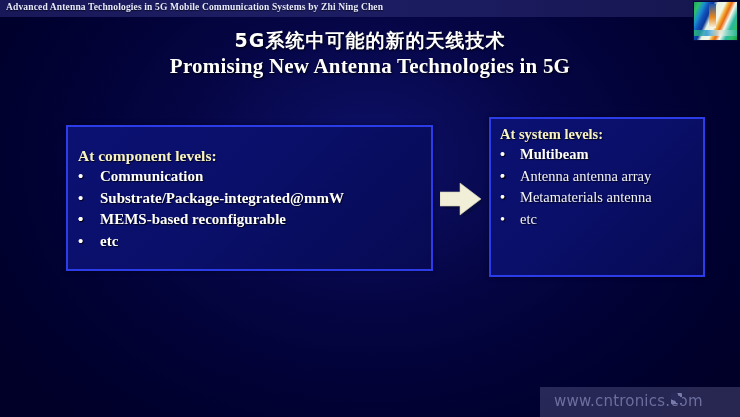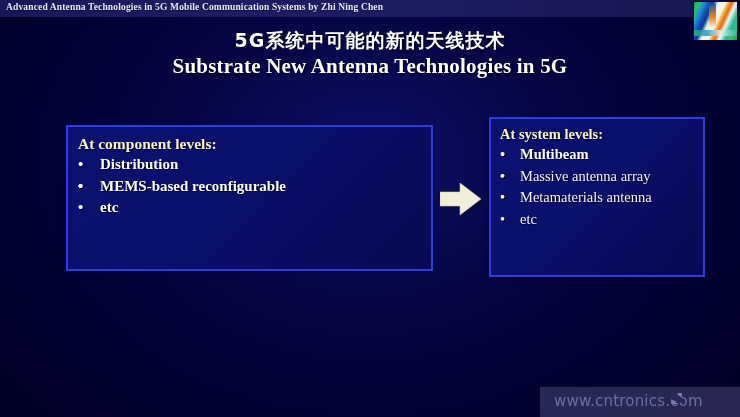--- a/index.html
+++ b/index.html
@@ -99,21 +99,21 @@
   .content-box {
     position: absolute;
     box-sizing: border-box;
     border: 2px solid #2b3ce8;
     background: linear-gradient(135deg, #0b1172 0%, #0a0f6a 45%, #070a52 100%);
     box-shadow: 0 0 4px rgba(0,0,0,0.55);
   }
   #box-left {
     left: 66px; top: 125px;
     width: 367px; height: 146px;
-    padding: 7px 10px 0 10px;
+    padding: 19px 10px 0 10px;
   }
   #box-right {
     left: 489px; top: 117px;
     width: 216px; height: 160px;
     padding: 6px 9px 0 9px;
   }
 
   .box-heading {
     font-family: "Liberation Serif", serif;
     font-weight: bold;
@@ -203,32 +203,33 @@
     <div id="header-title">Advanced Antenna Technologies in 5G Mobile Communication Systems by Zhi Ning Chen</div>
   </div>
 
   <div id="logo">
     <div id="logo-inner"></div>
     <div id="logo-inner2"></div>
   </div>
 
   <div id="title-block">
     <div id="title-cn">5G系统中可能的新的天线技术</div>
-    <div id="title-en">Substrate New Antenna Technologies in 5G</div>
+    <div id="title-en">Promising New Antenna Technologies in 5G</div>
   </div>
 
   <div id="box-left" class="content-box">
     <div class="box-heading">At component levels:</div>
     <ul class="bullets">
       <li>
         <span class="bullet-dot">•</span>
-        <span class="bullet-text">Distribution</span>
-      </li>
-      <li>
-        <span class="bullet-dot">•</span>
+        <span class="bullet-text">Communication</span>
+      </li>
+      <li>
+        <span class="bullet-dot">•</span>
+        <span class="bullet-text">Substrate/Package-integrated@mmW</span>
       </li>
       <li>
         <span class="bullet-dot">•</span>
       </li>
       <li>
         <span class="bullet-dot">•</span>
         <span class="bullet-text">MEMS-based reconfigurable</span>
       </li>
       <li>
         <span class="bullet-dot">•</span>
@@ -253,21 +254,21 @@
     <ul class="bullets">
       <li class="strong">
         <span class="bullet-dot">•</span>
         <span class="bullet-text">Multibeam</span>
       </li>
       <li class="strong">
         <span class="bullet-dot">•</span>
       </li>
       <li class="light">
         <span class="bullet-dot">•</span>
-        <span class="bullet-text">Massive antenna array</span>
+        <span class="bullet-text">Antenna antenna array</span>
       </li>
       <li class="light">
         <span class="bullet-dot">•</span>
       </li>
       <li class="light">
         <span class="bullet-dot">•</span>
         <span class="bullet-text">Metamaterials antenna</span>
       </li>
       <li class="light">
         <span class="bullet-dot">•</span>

